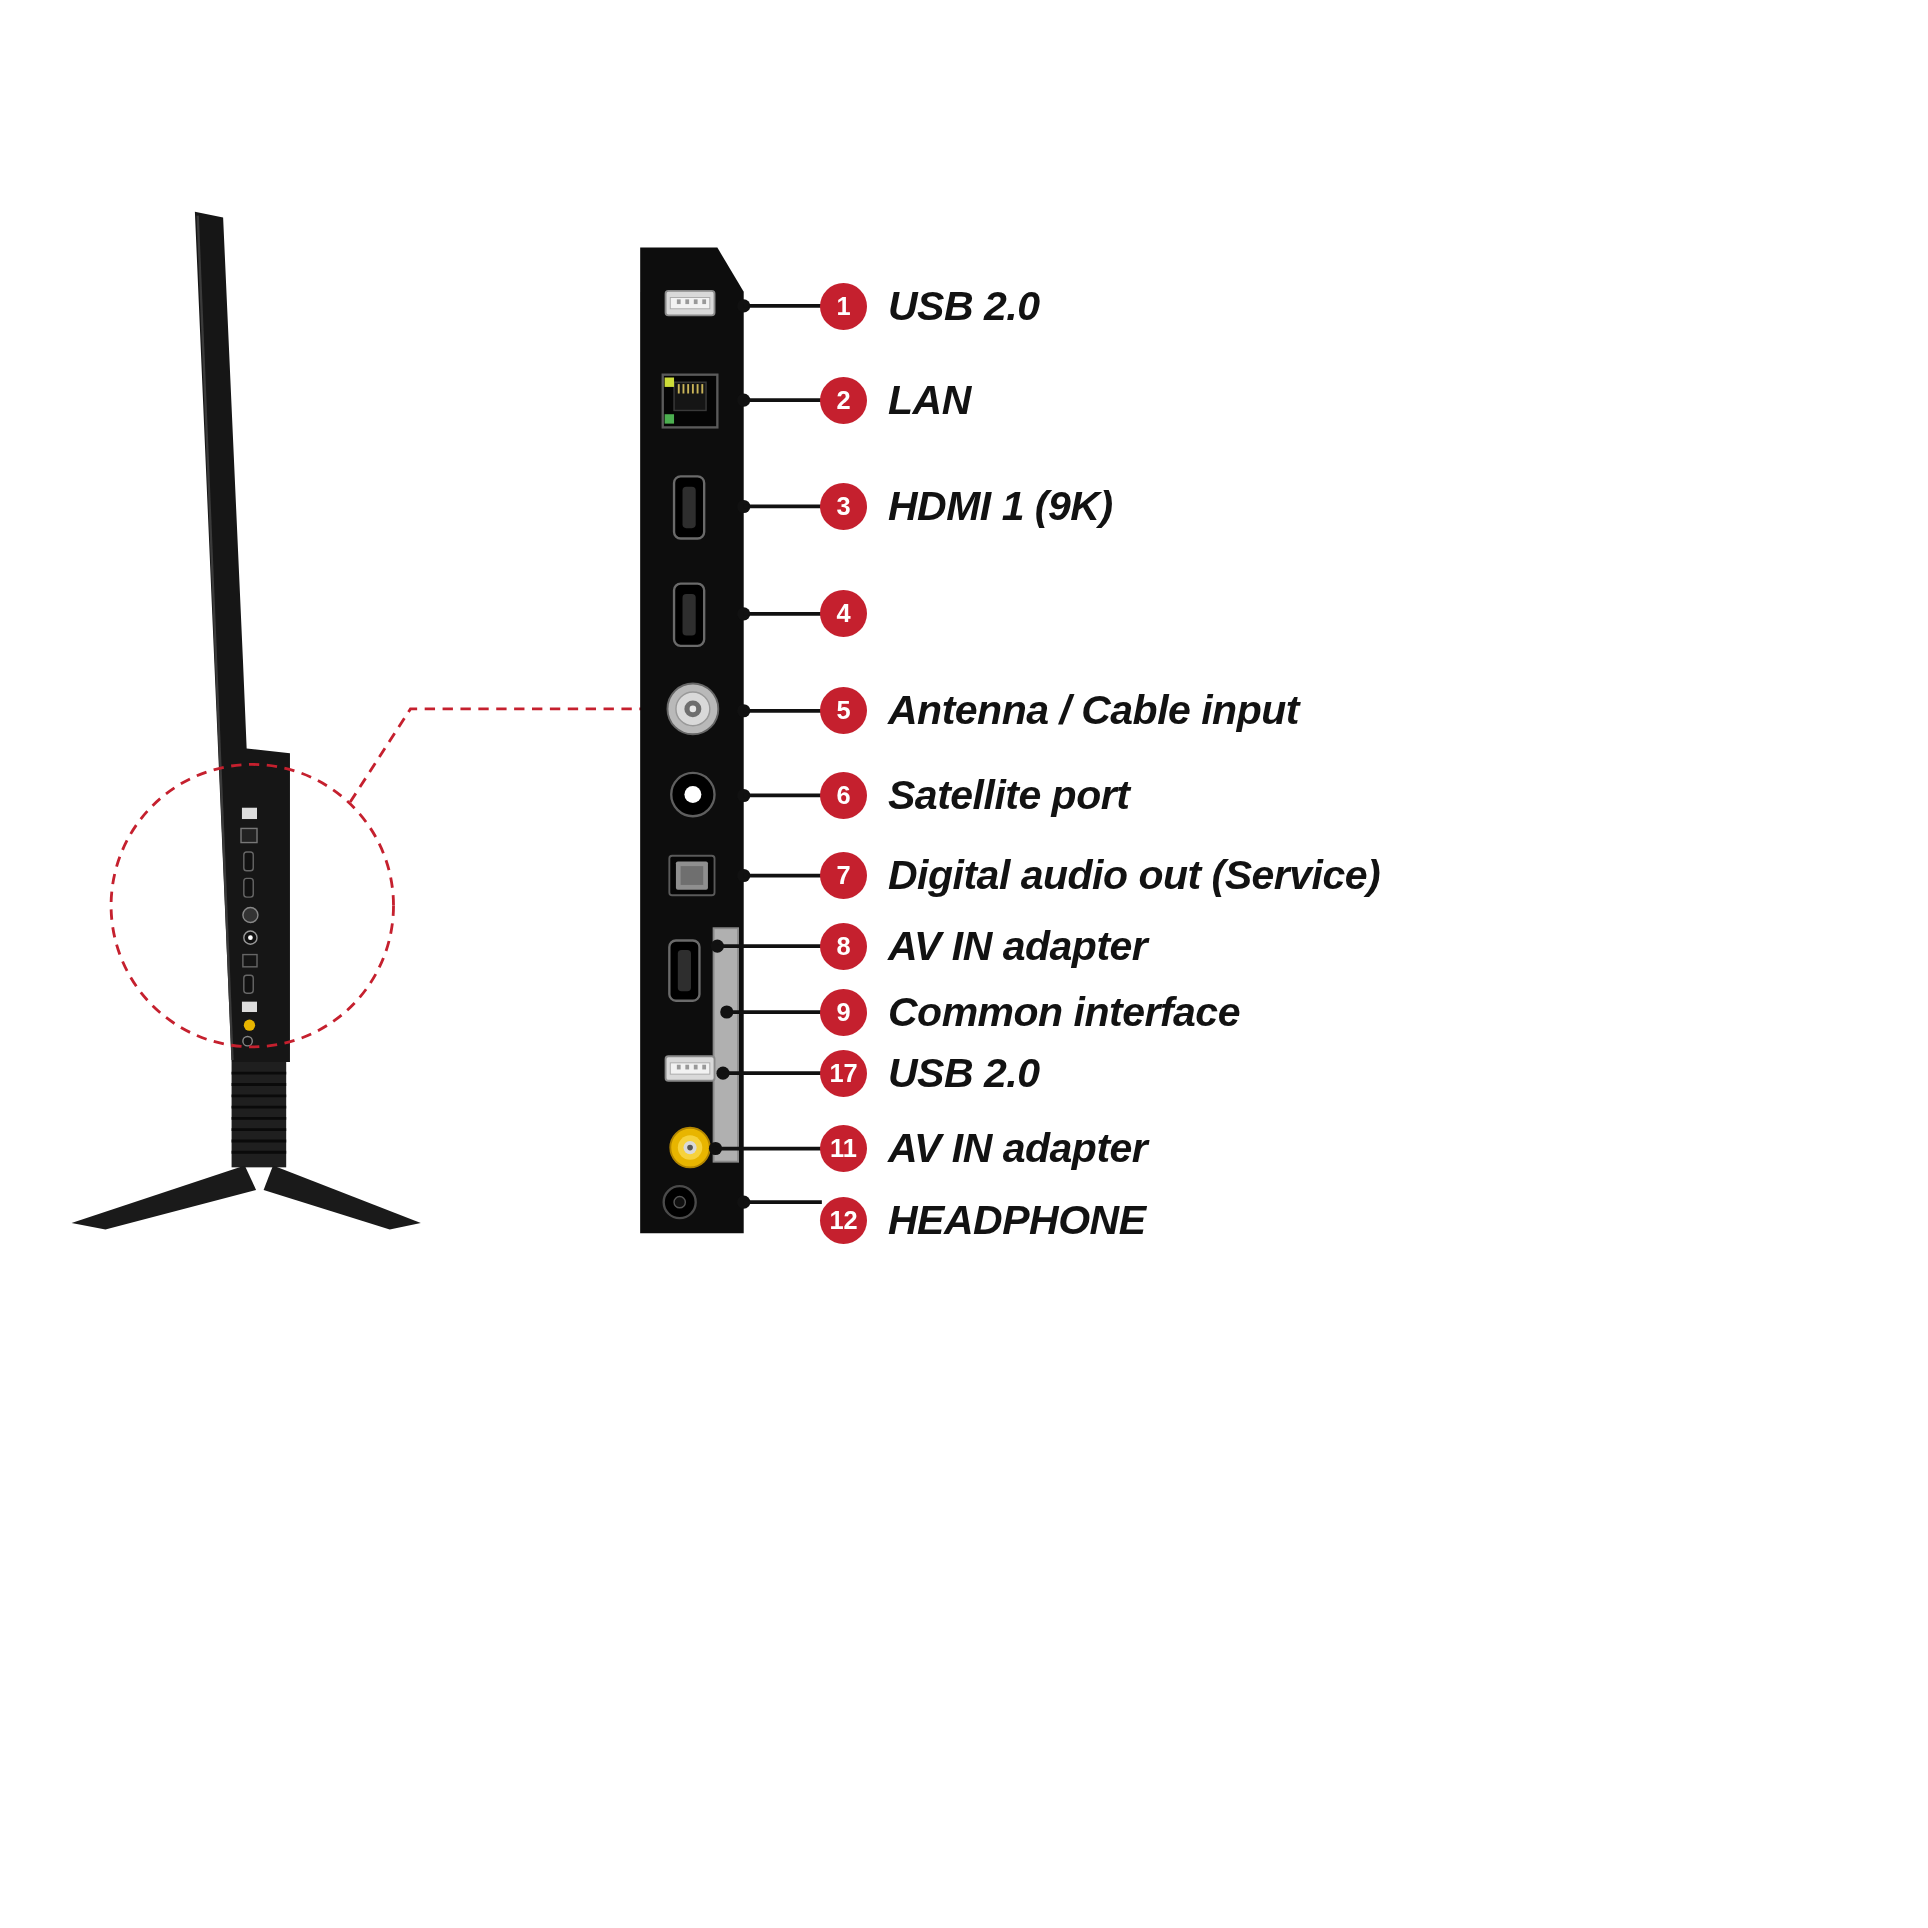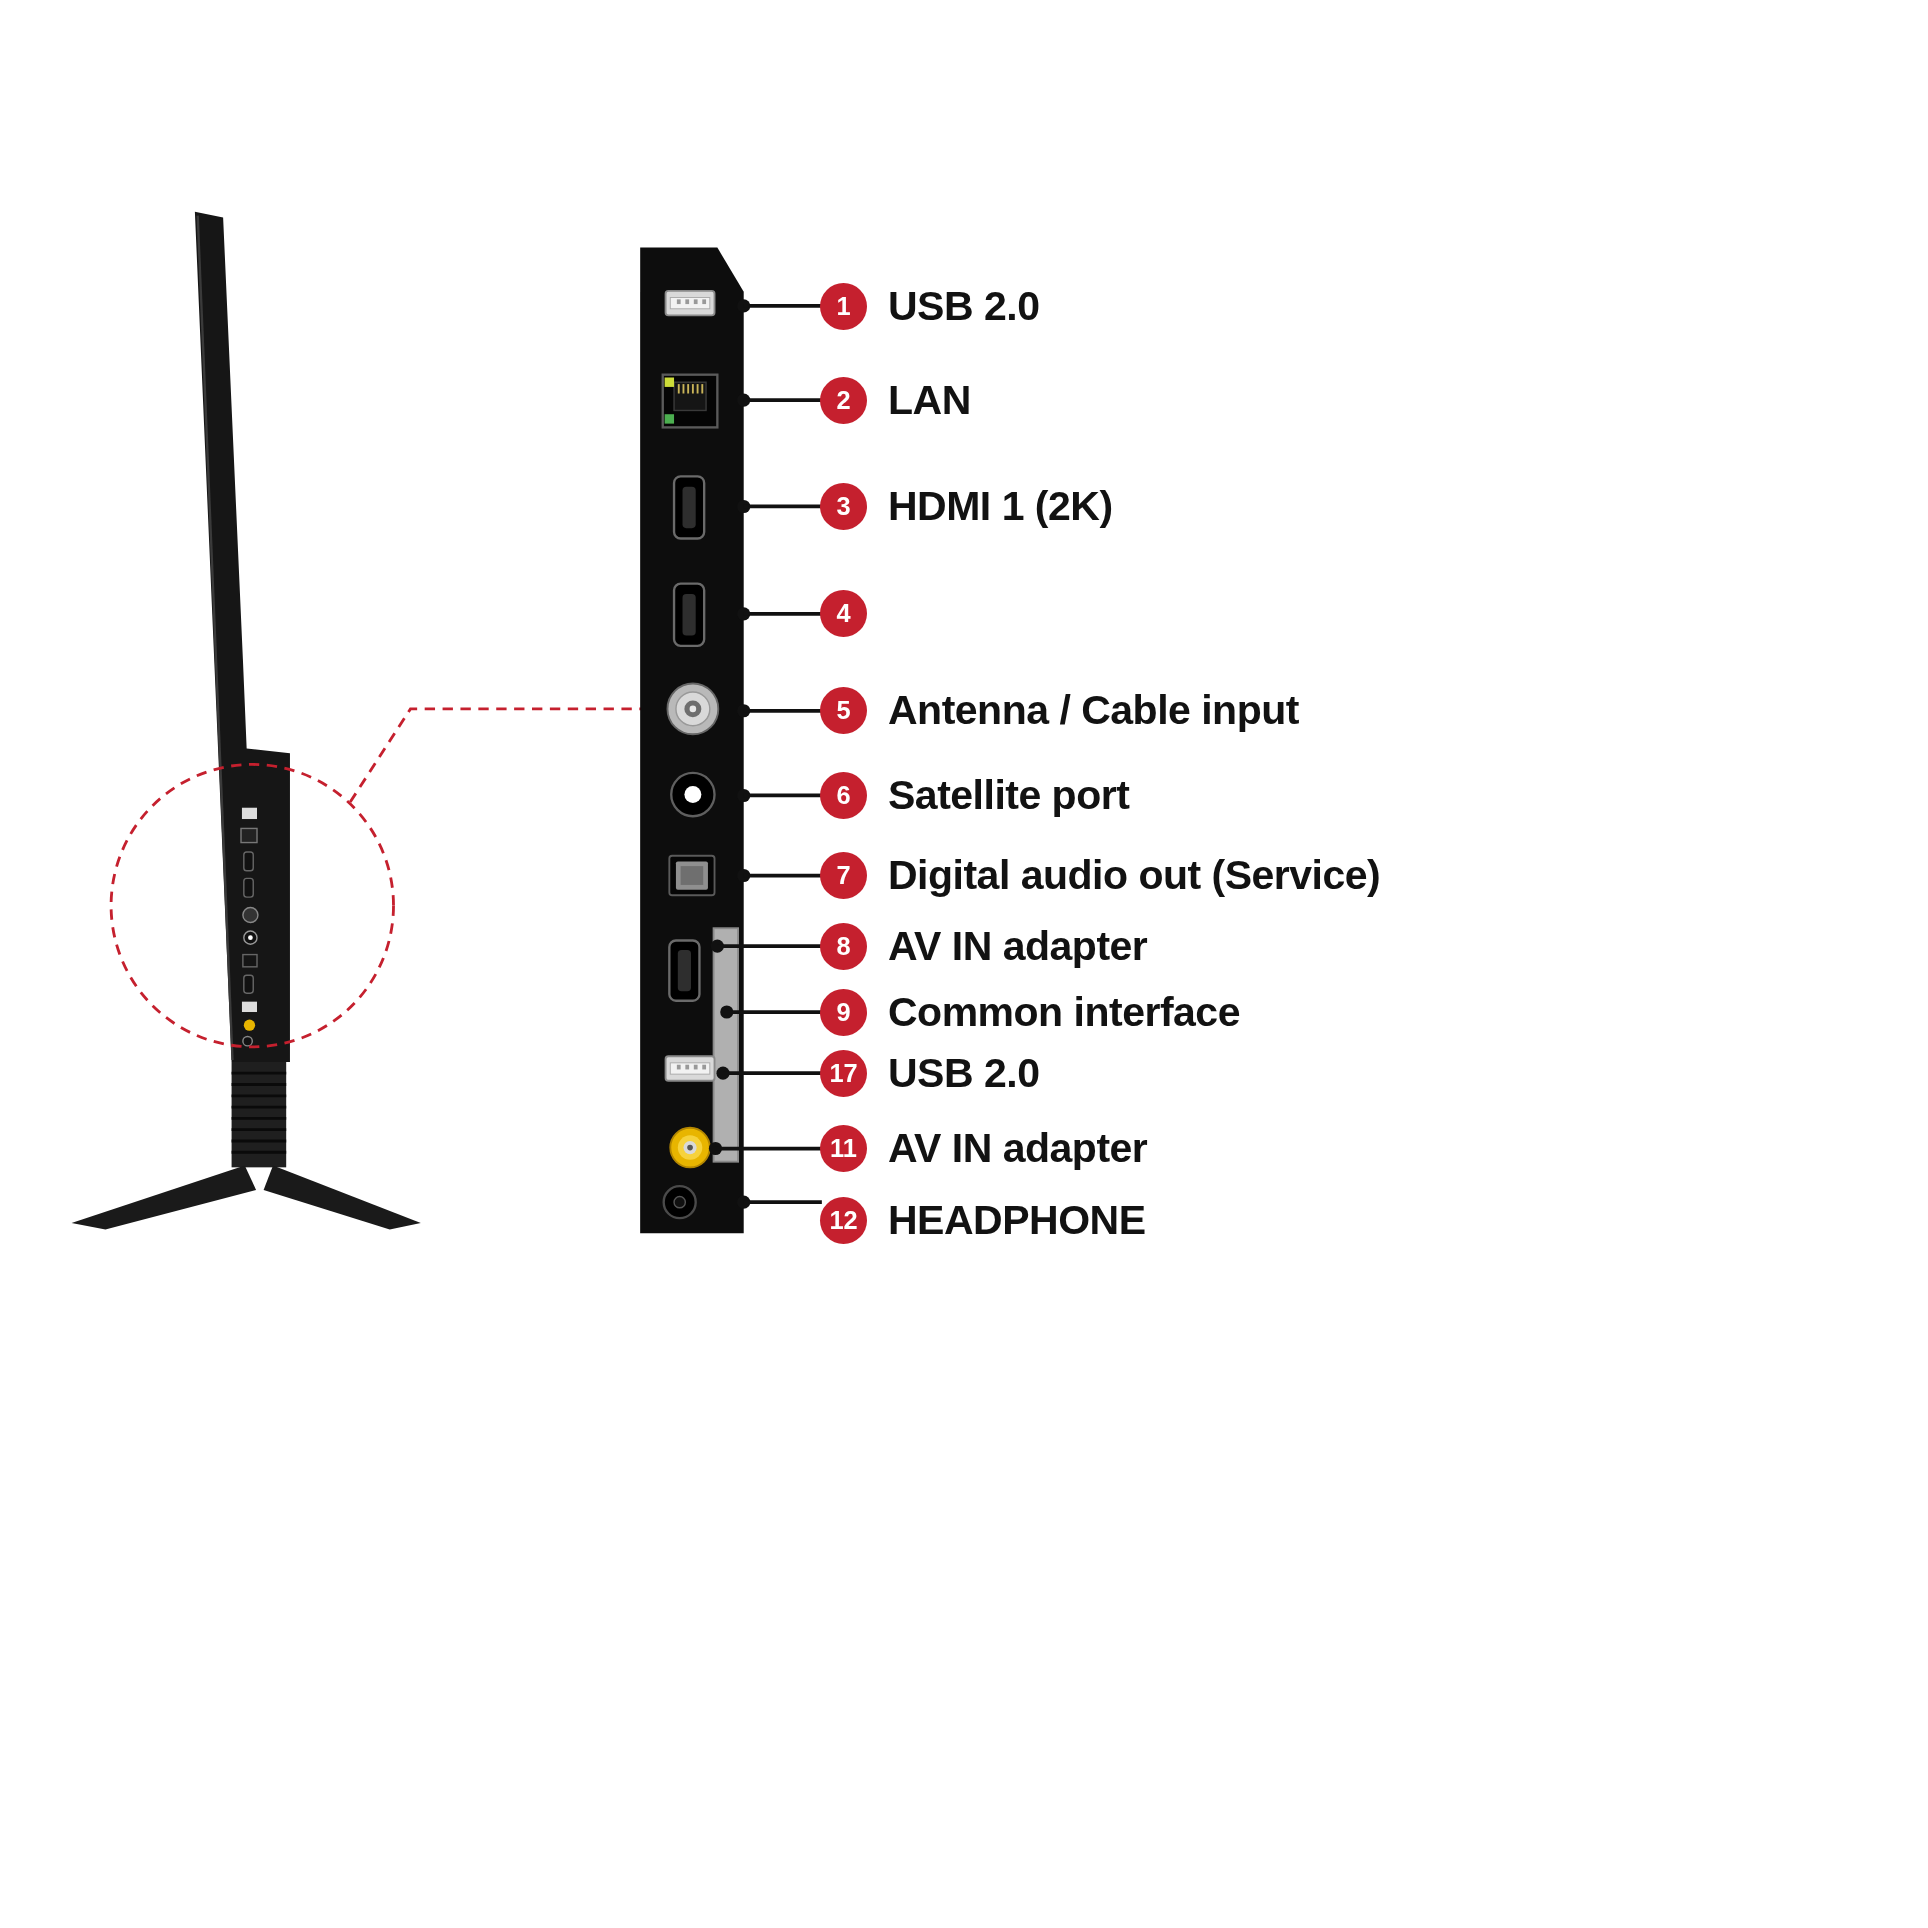--- a/index.html
+++ b/index.html
@@ -29,20 +29,21 @@
     font-size:25.4px;
     flex:0 0 auto;
   }
   .callout-label{
     margin-left:21px;
     font-weight:800;
     font-size:41px;
     letter-spacing:-0.5px;
     color:#121212;
     white-space:nowrap;
+    font-style:italic;
   }
 </style>
 </head>
 <body>
 
 <div class="canvas">
 
   <svg class="diagram-svg" width="1928" height="1928" viewBox="0 0 2048 2048">
 
     <g>
@@ -206,21 +207,21 @@
   <div class="callout-row" style="top:376px">
     <div class="badge">
         <span>2</span>
       </div>
     <div class="callout-label">LAN</div>
   </div>
   <div class="callout-row" style="top:482px">
     <div class="badge">
         <span>3</span>
       </div>
-    <div class="callout-label">HDMI 1 (2K)</div>
+    <div class="callout-label">HDMI 1 (9K)</div>
   </div>
   <div class="callout-row" style="top:589px">
     <div class="badge">
         <span>4</span>
       </div>
   </div>
   <div class="callout-row" style="top:686px">
     <div class="badge">
         <span>5</span>
       </div>

